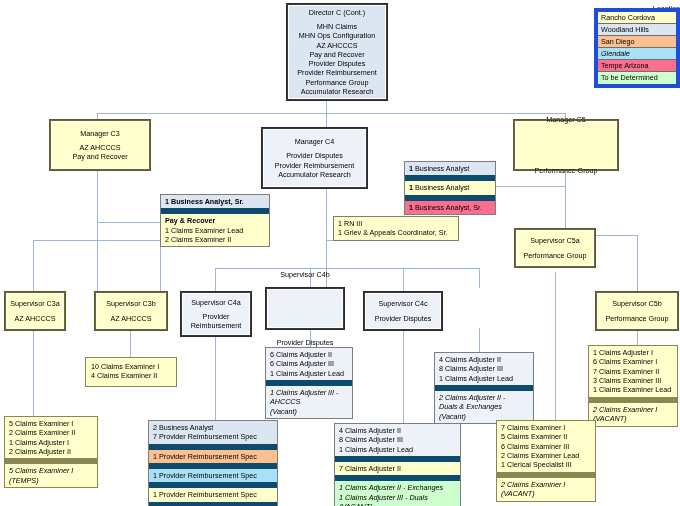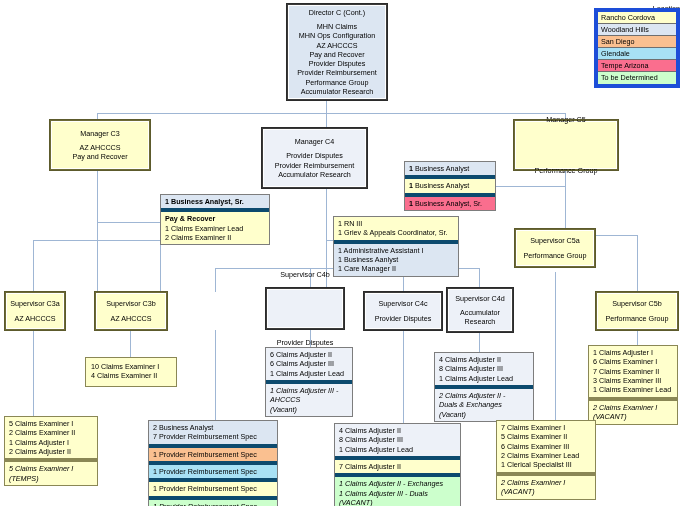--- a/index.html
+++ b/index.html
@@ -49,21 +49,21 @@
   .listbox{
     position:absolute;
     box-sizing:border-box;
     border:1px solid #7d7d7d;
     text-align:left;
     line-height:1.3;
   }
   .listbox .row{
     box-sizing:border-box;
     padding:2px 3px 2px 4px;
-    border-bottom:4px solid #0c4a6e;
+    border-bottom:6px solid #0c4a6e;
   }
   .listbox .row:last-child{border-bottom:none;}
   .listbox.olive{border-color:#8a8755;}
   .listbox.olive .row{border-bottom-color:#8a8755;}
   .ln{display:block;white-space:nowrap;}
   .ital{font-style:italic;}
   .bold{font-weight:bold;}
 
   
   #legend{position:absolute;}
@@ -141,21 +141,21 @@
 
   <div id="legend" style="left:542px;top:4px;width:138px;height:88px;">
     <div class="lbl">
       <span>Location</span><br>
       <span>Key:</span>
     </div>
     <div class="swatches">
       <div class="sw" style="background: rgb(255, 255, 204);"><span>Rancho Cordova</span></div>
       <div class="sw" style="background: rgb(220, 230, 242);"><span>Woodland Hills</span></div>
       <div class="sw" style="background: rgb(250, 192, 144);"><span>San Diego</span></div>
-      <div class="sw" style="background: rgb(168, 225, 245);"><span>Glendale</span></div>
+      <div class="sw" style="background: rgb(168, 225, 245); font-style: italic;"><span>Glendale</span></div>
       <div class="sw" style="background: rgb(250, 110, 142);"><span>Tempe Arizona</span></div>
       <div class="sw" style="background: rgb(204, 255, 204);"><span>To be Determined</span></div>
     </div>
   </div>
 
   <div class="node exec" id="director" style="left:287px;top:4px;width:100px;height:96px;background:#dce6f2;">
     <span class="ttl">Director C (Cont.)</span>
     <div class="gap"></div>
     <span class="sub">MHN Claims</span>
     <span class="sub">MHN Ops Configuration</span>
@@ -209,58 +209,53 @@
     <div class="row" style="background:#fa6e8e;">
       <span class="ln"><b>1</b> Business Analyst, Sr.</span>
     </div>
   </div>
 
   <div class="listbox" style="left:333px;top:216px;width:126px;">
     <div class="row" style="background:#ffffcc;">
       <span class="ln">1 RN III</span>
       <span class="ln">1 Griev &amp; Appeals Coordinator, Sr.</span>
     </div>
-    <div class="row" style="background:#dce6f2;">
-      <span class="ln">1 Administrative Assistant I</span>
-      <span class="ln">1 Business Aanlyst</span>
-      <span class="ln">1 Care Manager II</span>
-    </div>
   </div>
 
   <div class="node exec olive" style="left:5px;top:292px;width:60px;height:38px;background:#ffffcc;">
     <span class="ttl">Supervisor C3a</span>
     <div class="gap"></div>
     <span class="sub">AZ AHCCCS</span>
   </div>
 
   <div class="node exec olive" style="left:95px;top:292px;width:72px;height:38px;background:#ffffcc;">
     <span class="ttl">Supervisor C3b</span>
     <div class="gap"></div>
     <span class="sub">AZ AHCCCS</span>
   </div>
 
+  <div class="node exec" style="left:181px;top:292px;width:70px;height:44px;background:#edf1f8;">
+    <span class="ttl">Supervisor C4a</span>
+    <div class="gap"></div>
+    <span class="sub">Provider</span>
+    <span class="sub">Reimbursement</span>
+  </div>
 
   <div class="node exec" style="left:266px;top:288px;width:78px;height:41px;background:#edf1f8;gap:29px;">
     <span class="ttl">Supervisor C4b</span>
     <div class="gap"></div>
     <span class="sub">Provider Disputes</span>
   </div>
 
   <div class="node exec" style="left:364px;top:292px;width:78px;height:38px;background:#edf1f8;">
     <span class="ttl">Supervisor C4c</span>
     <div class="gap"></div>
     <span class="sub">Provider Disputes</span>
   </div>
 
-  <div class="node exec" style="left:447px;top:288px;width:66px;height:44px;background:#edf1f8;">
-    <span class="ttl">Supervisor C4d</span>
-    <div class="gap"></div>
-    <span class="sub">Accumulator</span>
-    <span class="sub">Research</span>
-  </div>
 
   <div class="node exec olive" style="left:515px;top:229px;width:80px;height:38px;background:#ffffcc;">
     <span class="ttl">Supervisor C5a</span>
     <div class="gap"></div>
     <span class="sub">Performance Group</span>
   </div>
 
   <div class="node exec olive" style="left:596px;top:292px;width:82px;height:38px;background:#ffffcc;">
     <span class="ttl">Supervisor C5b</span>
     <div class="gap"></div>

